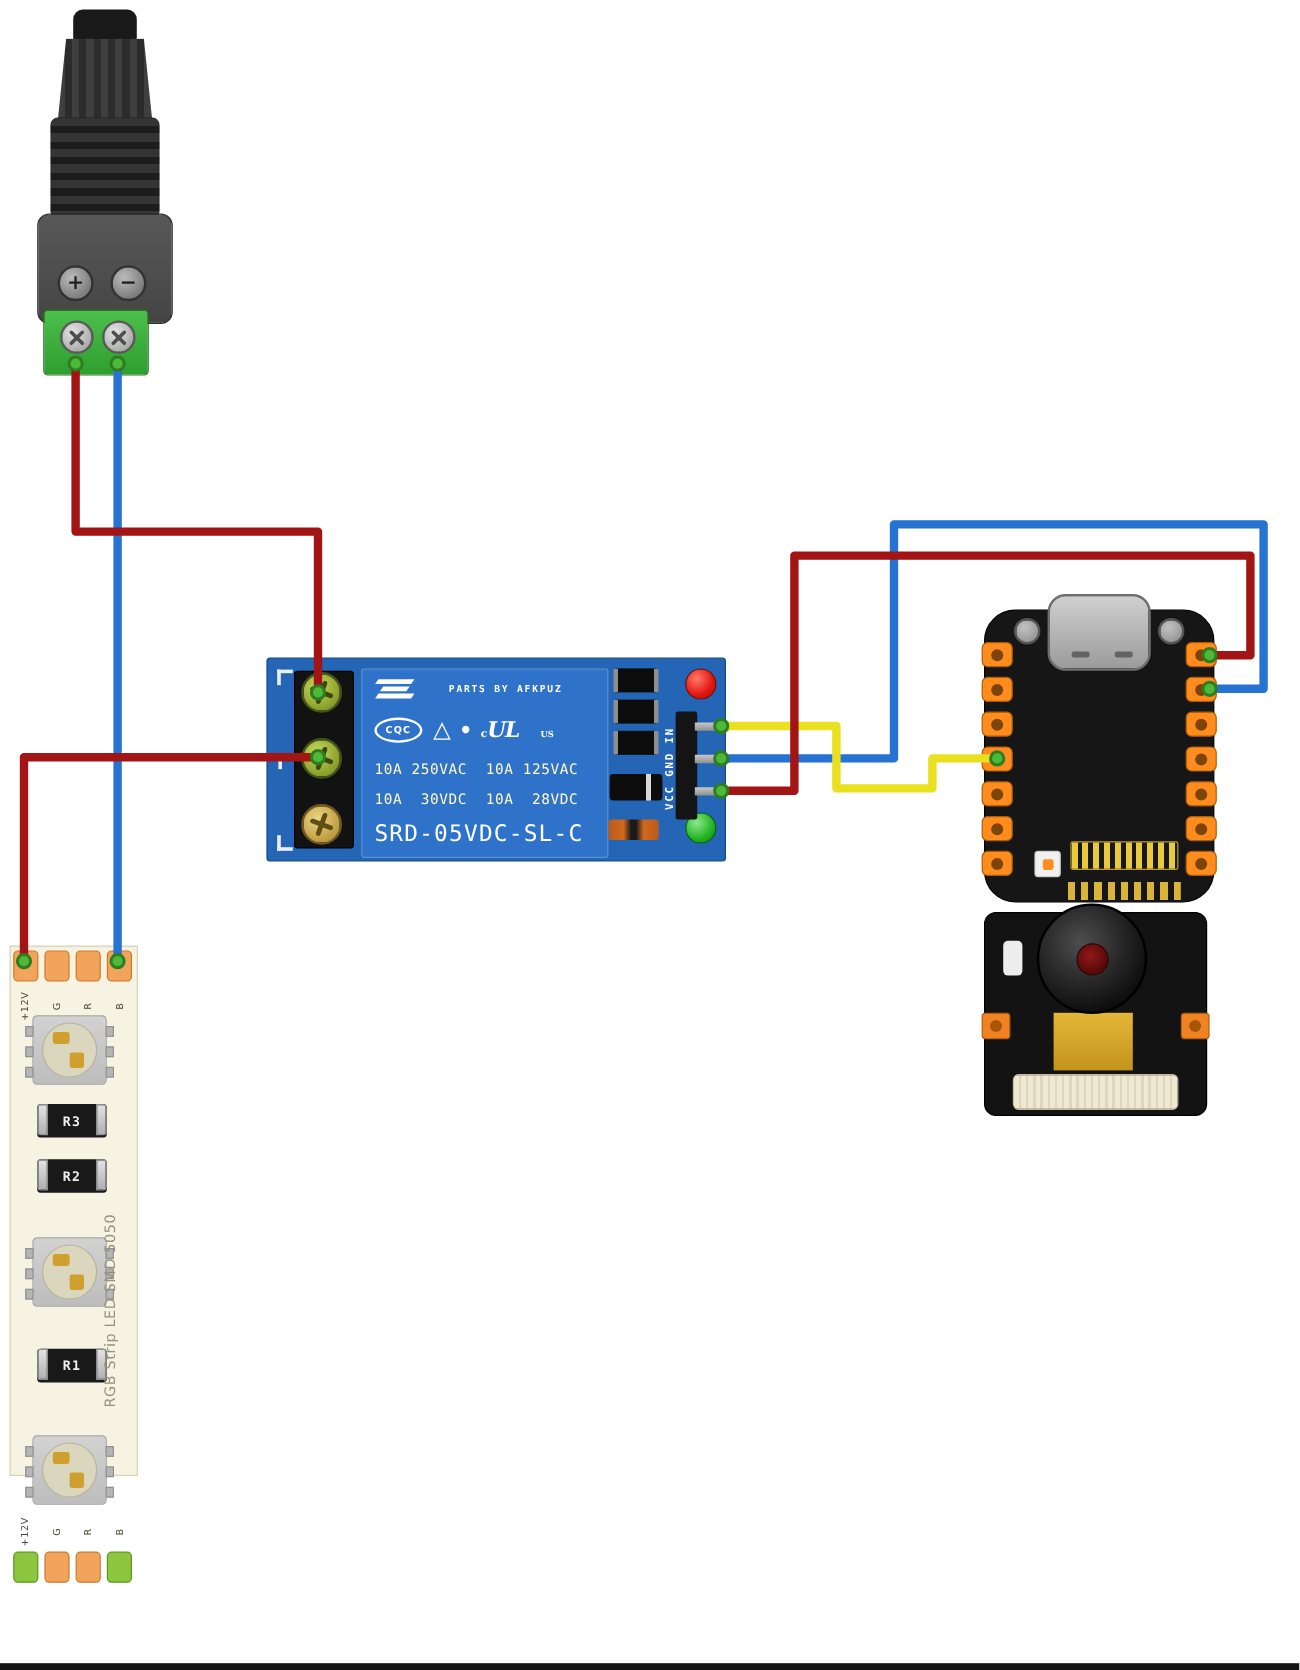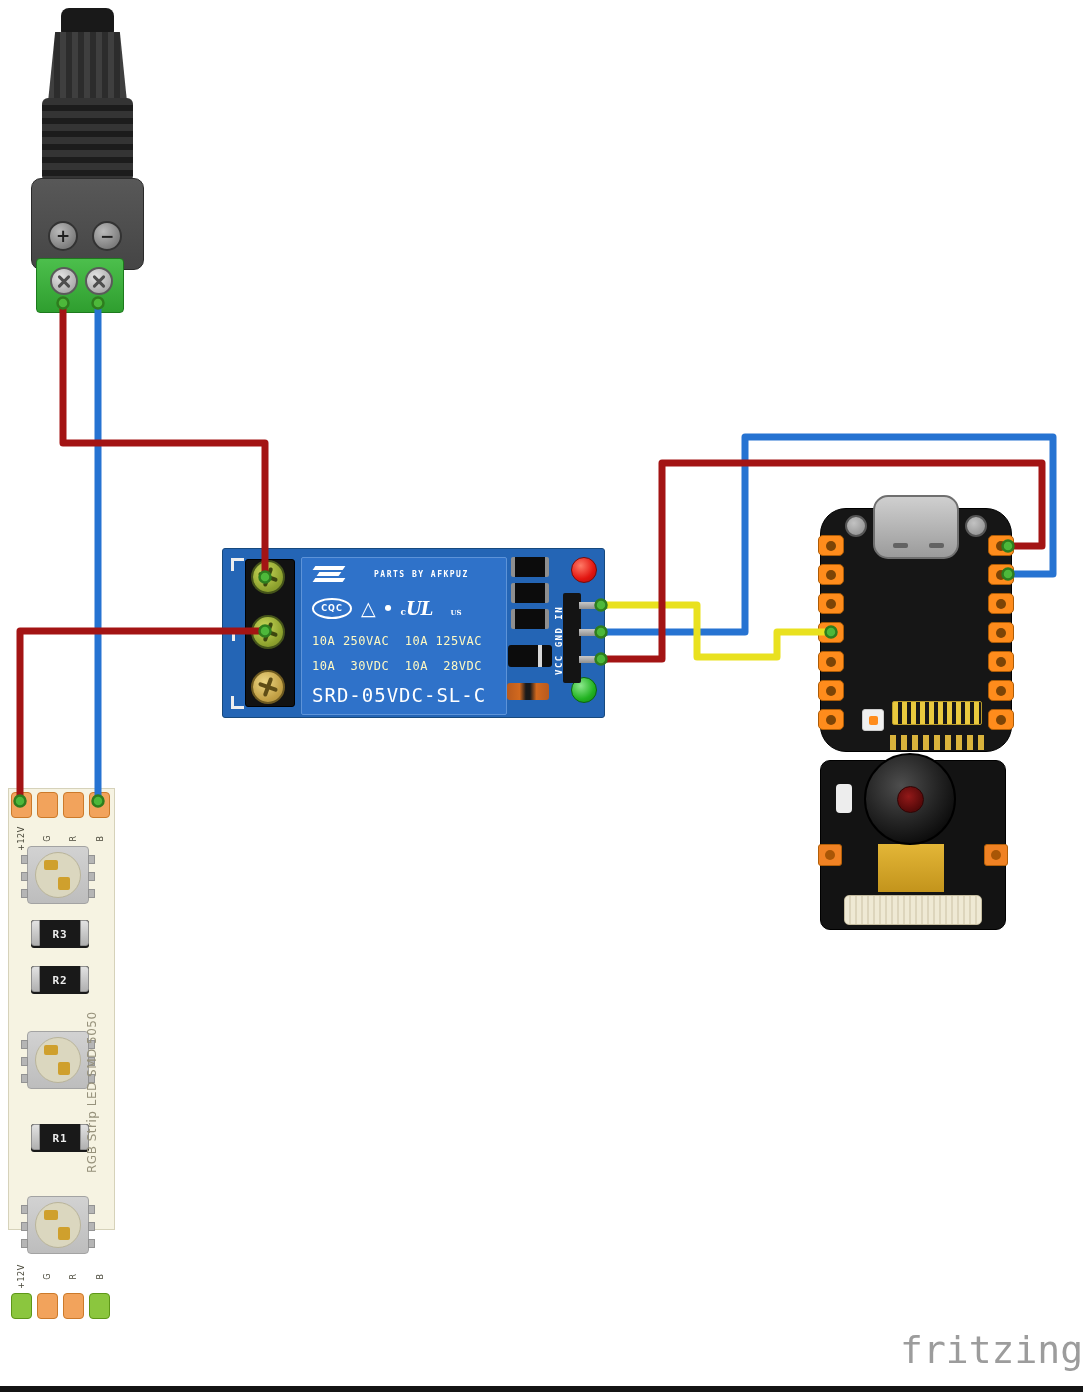--- a/index.html
+++ b/index.html
@@ -368,15 +368,14 @@
     <circle class="dot" cx="20" cy="801" r="5.5" fill="#4db83a" stroke="#2e7d1e"></circle>
     <circle class="dot" cx="98" cy="801" r="5.5" fill="#4db83a" stroke="#2e7d1e"></circle>
     <circle class="dot" cx="601" cy="605" r="5.5" fill="#4db83a" stroke="#2e7d1e"></circle>
     <circle class="dot" cx="601" cy="632" r="5.5" fill="#4db83a" stroke="#2e7d1e"></circle>
     <circle class="dot" cx="601" cy="659" r="5.5" fill="#4db83a" stroke="#2e7d1e"></circle>
     <circle class="dot" cx="831" cy="632" r="5.5" fill="#4db83a" stroke="#2e7d1e"></circle>
     <circle class="dot" cx="1008" cy="574" r="5.5" fill="#4db83a" stroke="#2e7d1e"></circle>
     <circle class="dot" cx="1008" cy="546" r="5.5" fill="#4db83a" stroke="#2e7d1e"></circle>
   </svg>
 
-  <div class="p watermark" style="left:900px;top:1328px">fritzing</div>
   <div class="p bottombar" style="left:0;top:1386px;width:1083px;height:6px"></div>
 </div>
 
 </body></html>

